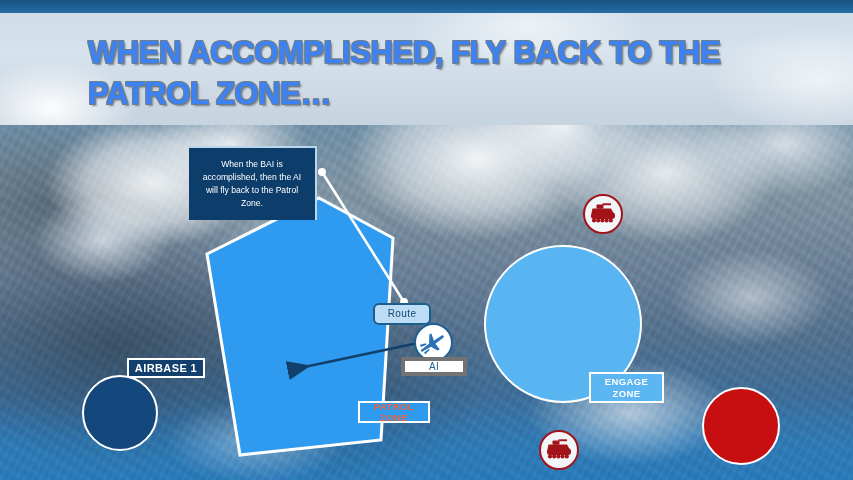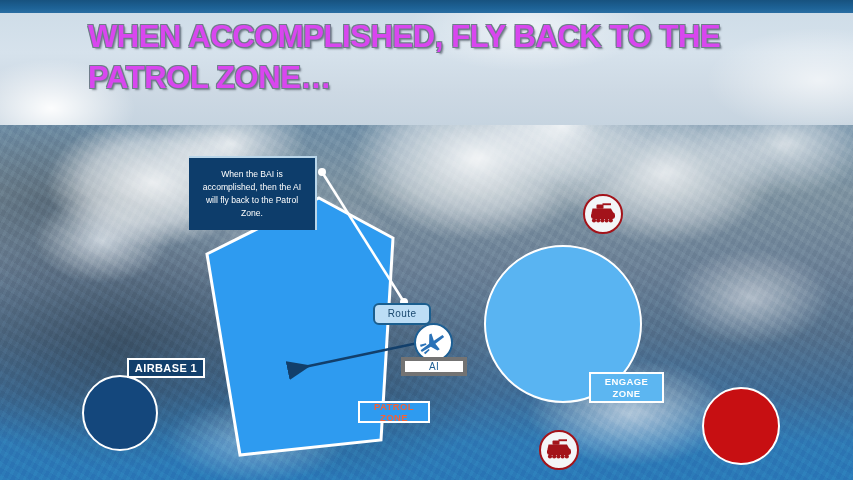--- a/index.html
+++ b/index.html
@@ -66,24 +66,24 @@
     overflow: hidden;
   }
   .title-band .haze {
     position:absolute; inset:0;
     background:
       radial-gradient(ellipse 120px 70px at 6% 85%, rgba(255,255,255,.95) 0%, rgba(255,255,255,0) 70%),
       radial-gradient(ellipse 160px 60px at 62% 12%, rgba(255,255,255,.6) 0%, rgba(255,255,255,0) 75%),
       radial-gradient(ellipse 150px 70px at 96% 60%, rgba(255,255,255,.65) 0%, rgba(255,255,255,0) 75%);
   }
   .slide-title {
-    position: absolute; left: 88px; top: 16px; width: 700px;
+    position: absolute; left: 88px; top: 32px; width: 700px;
     font-size: 31px; font-weight: bold; letter-spacing: -0.4px;
     line-height: 1.33;
-    color: #d946ef;
+    color: #3b82f6;
     text-transform: uppercase;
     text-shadow:
       -1px -1px 0 #6f7d8a,  1px -1px 0 #6f7d8a,
       -1px  1px 0 #6f7d8a,  1px  1px 0 #6f7d8a,
        2px  2px 2px rgba(70,80,92,.65);
     pointer-events: none;
   }
 
   
   .layer { position: absolute; left: 0; top: 0; width: 853px; height: 480px; pointer-events: none; }
@@ -133,21 +133,21 @@
     font-size: 10px; font-weight: normal;
   }
   .chip-route {
     left: 373px; top: 303px; width: 58px; height: 22px;
     background: #bcddf5; color: #1b4a70; border: 2px solid #1b5e8e;
     border-radius: 6px; font-size: 10px; font-weight: normal;
   }
 
   
   .callout {
-    position: absolute; left: 189px; top: 156px; width: 128px; height: 74px;
+    position: absolute; left: 189px; top: 146px; width: 128px; height: 74px;
     background: #0d3d6b;
     border-top: 2px solid #b9d6ea; border-right: 2px solid #b9d6ea;
     color: #ffffff; font-size: 8.6px; line-height: 1.52;
     display: flex; align-items: center; justify-content: center; text-align: center;
     padding: 2px 12px;
   }
 
   
   .unit { position: absolute; width: 40px; height: 40px; }
   .unit .ring {

